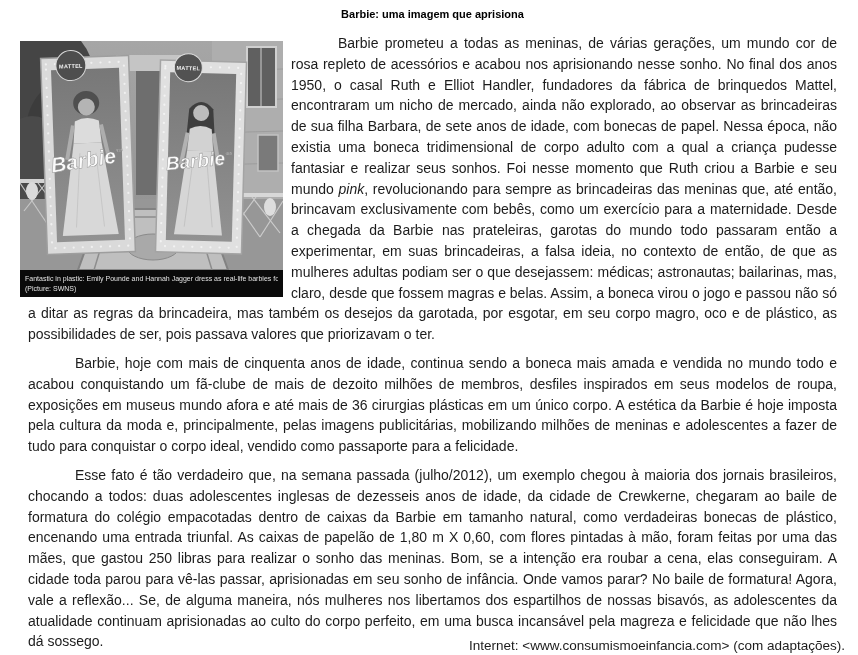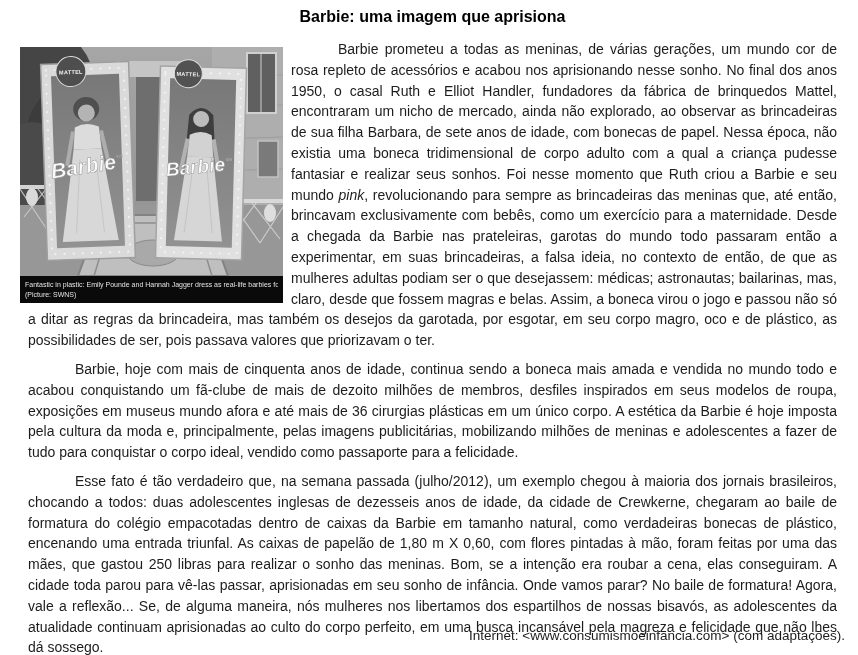--- a/index.html
+++ b/index.html
@@ -2,33 +2,33 @@
 <html><head>
 <meta charset="utf-8">
 <style>
   html,body{margin:0;padding:0;}
   body{
     width:858px;height:655px;background:#ffffff;position:relative;overflow:hidden;
     font-family:"Liberation Sans",sans-serif;color:#1c1c1c;
   }
   .page{padding:6px 13px 0 20px;}
   .title{
-    font-size:16px;font-weight:700;text-align:center;margin:2px 0 13px 0;color:#000;
+    font-size:11px;font-weight:700;text-align:center;margin:2px 0 13px 0;color:#000;
   }
   .article{font-size:14px;line-height:20.8px;text-align:justify;}
   .para{margin:8px;text-indent:47px;}
   figure.photo{float:left;width:263px;margin:8px 8px 6px 0;padding:0;}
   figure.photo svg{display:block;background:#9a9a9a;}
   figcaption{
     background:#0a0a0a;color:#e3e3e3;font-size:7px;line-height:9.5px;padding:4px 5px;
   }
   .cap-line{display:block;white-space:nowrap;overflow:hidden;}
   .it{font-style:italic;}
   .source{
-    position:absolute;right:13px;bottom:12px;font-size:13.5px;color:#1c1c1c;
+    position:absolute;right:13px;bottom:2px;font-size:13.5px;color:#1c1c1c;
     text-align:right;
   }
 </style>
 </head>
 <body>
 
 <div class="page">
 
   <h1 class="title">Barbie: uma imagem que aprisiona</h1>
 

